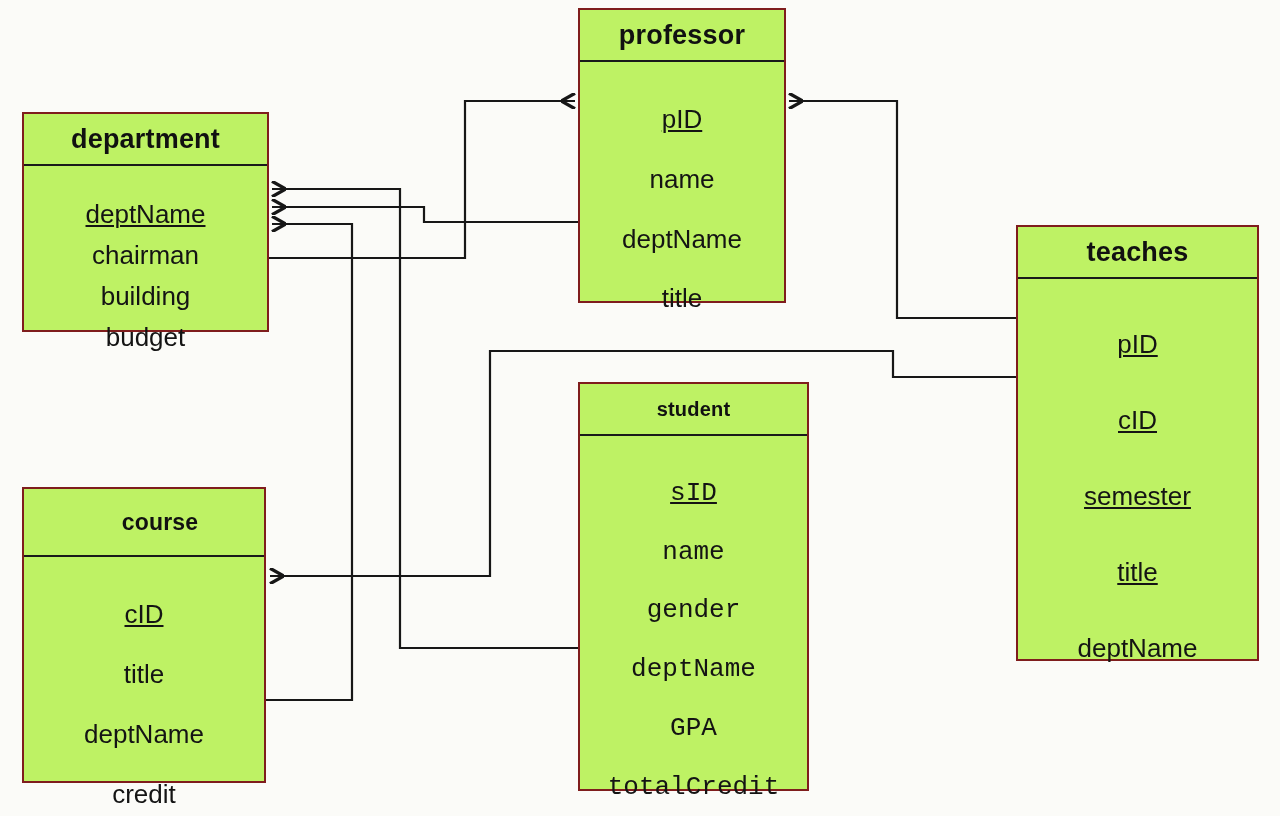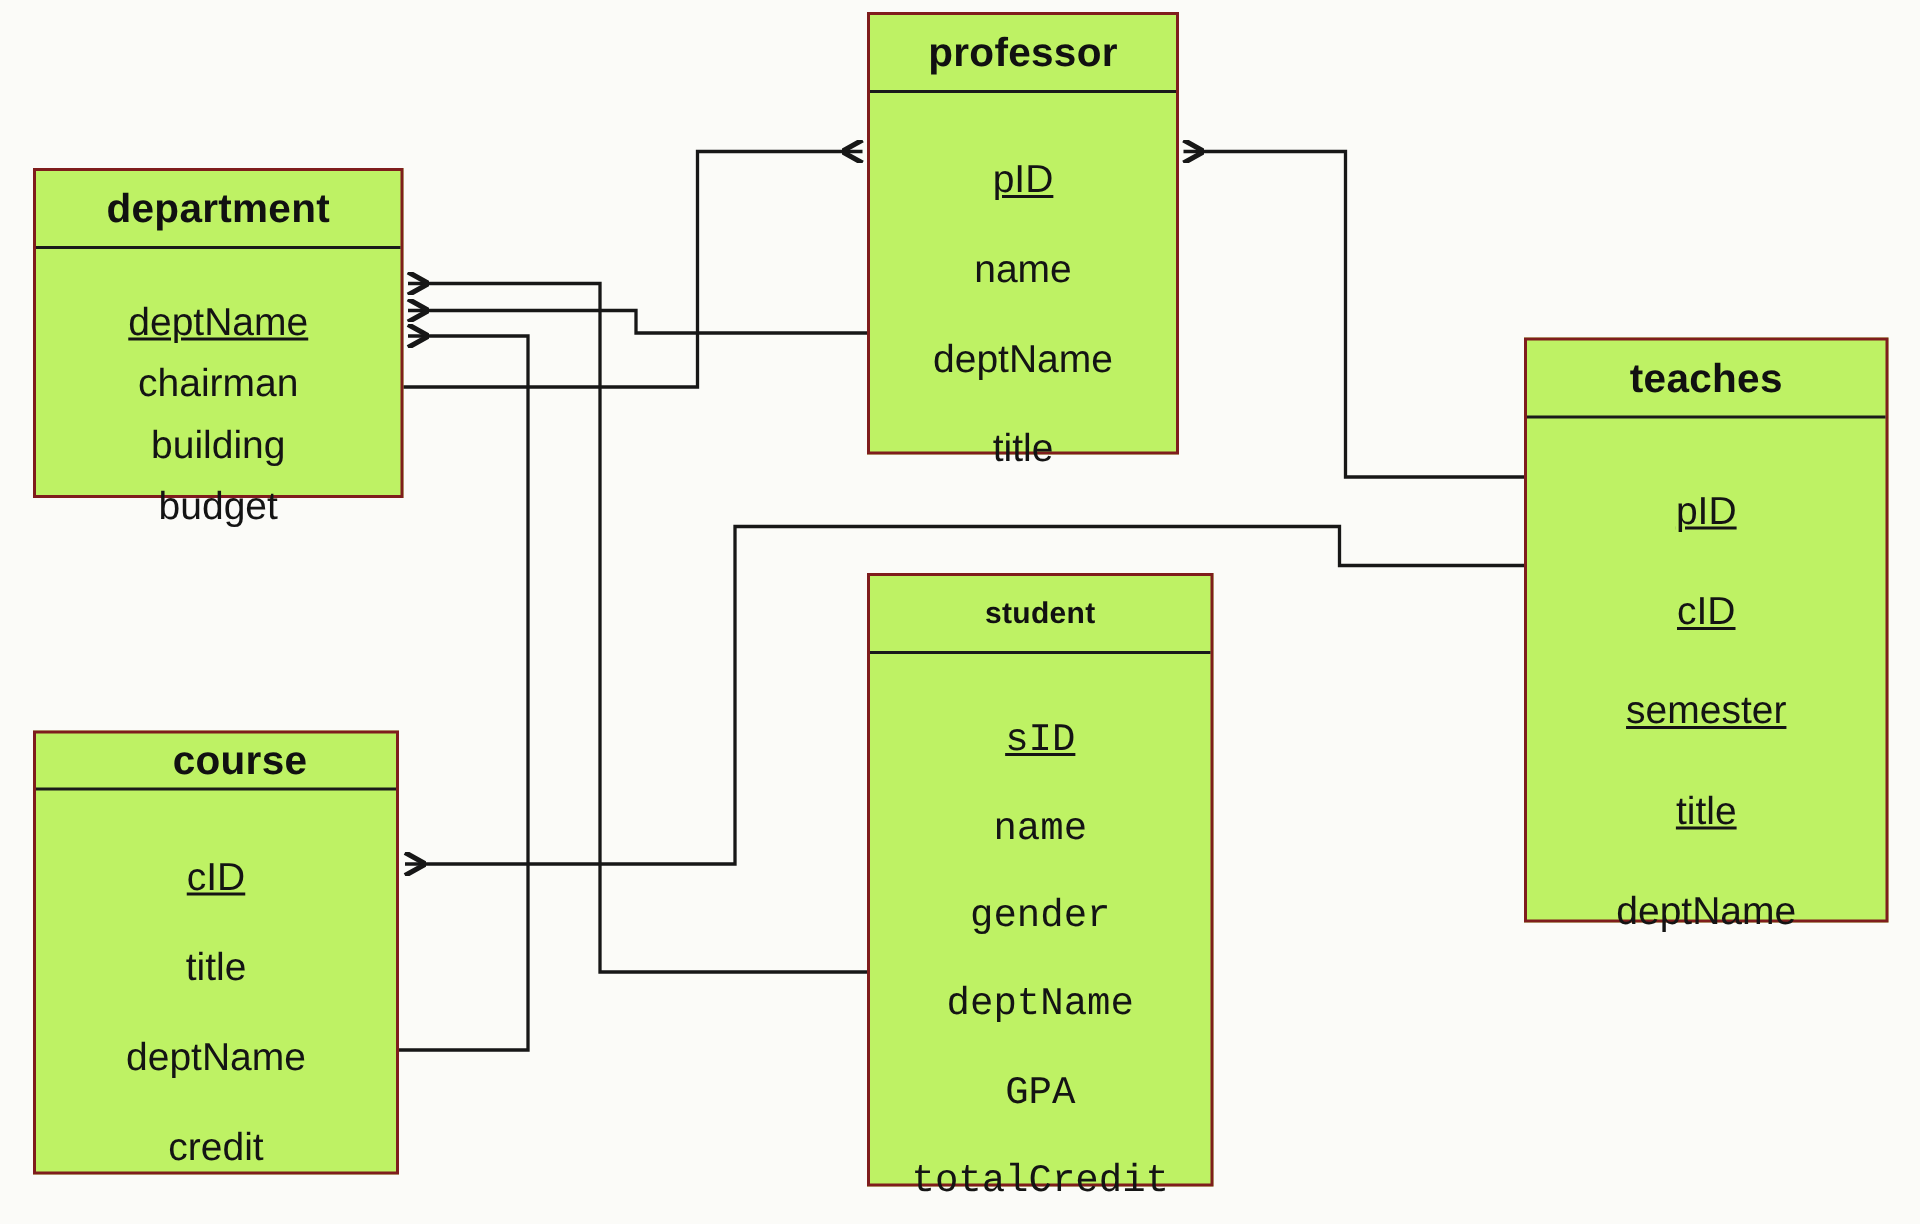--- a/index.html
+++ b/index.html
@@ -53,29 +53,29 @@
     line-height: 1.05;
   }
   .attr.pk {
     text-decoration: underline;
     text-underline-offset: 2px;
     text-decoration-thickness: 2px;
   }
   
   #ent-professor  { left: 578px; top: 8px;   width: 208px; height: 295px; }
   #ent-department { left: 22px;  top: 112px; width: 247px; height: 220px; }
-  #ent-teaches    { left: 1016px;top: 225px; width: 243px; height: 390px; }
+  #ent-teaches    { left: 1016px;top: 225px; width: 243px; height: 436px; }
   #ent-student    { left: 578px; top: 382px; width: 231px; height: 409px; }
   #ent-course     { left: 22px;  top: 487px; width: 244px; height: 296px; }
 
   #ent-professor  .entity-title { height: 52px; font-size: 27px; }
   #ent-department .entity-title { height: 52px; font-size: 27px; }
   #ent-teaches    .entity-title { height: 52px; font-size: 27px; }
   #ent-student    .entity-title { height: 52px; font-size: 20px; }
-  #ent-course     .entity-title { height: 38px; font-size: 27px; padding-left: 32px; }
+  #ent-course     .entity-title { height: 68px; font-size: 23px; padding-left: 32px; }
 
   #ent-professor  .attr { font-size: 26px; }
   #ent-department .attr { font-size: 26px; }
   #ent-teaches    .attr { font-size: 26px; }
   #ent-student    .attr { font-size: 26px; font-family: Liberation Mono, monospace; }
   #ent-course     .attr { font-size: 26px; }
 
   
   #wires {
     position: absolute;

